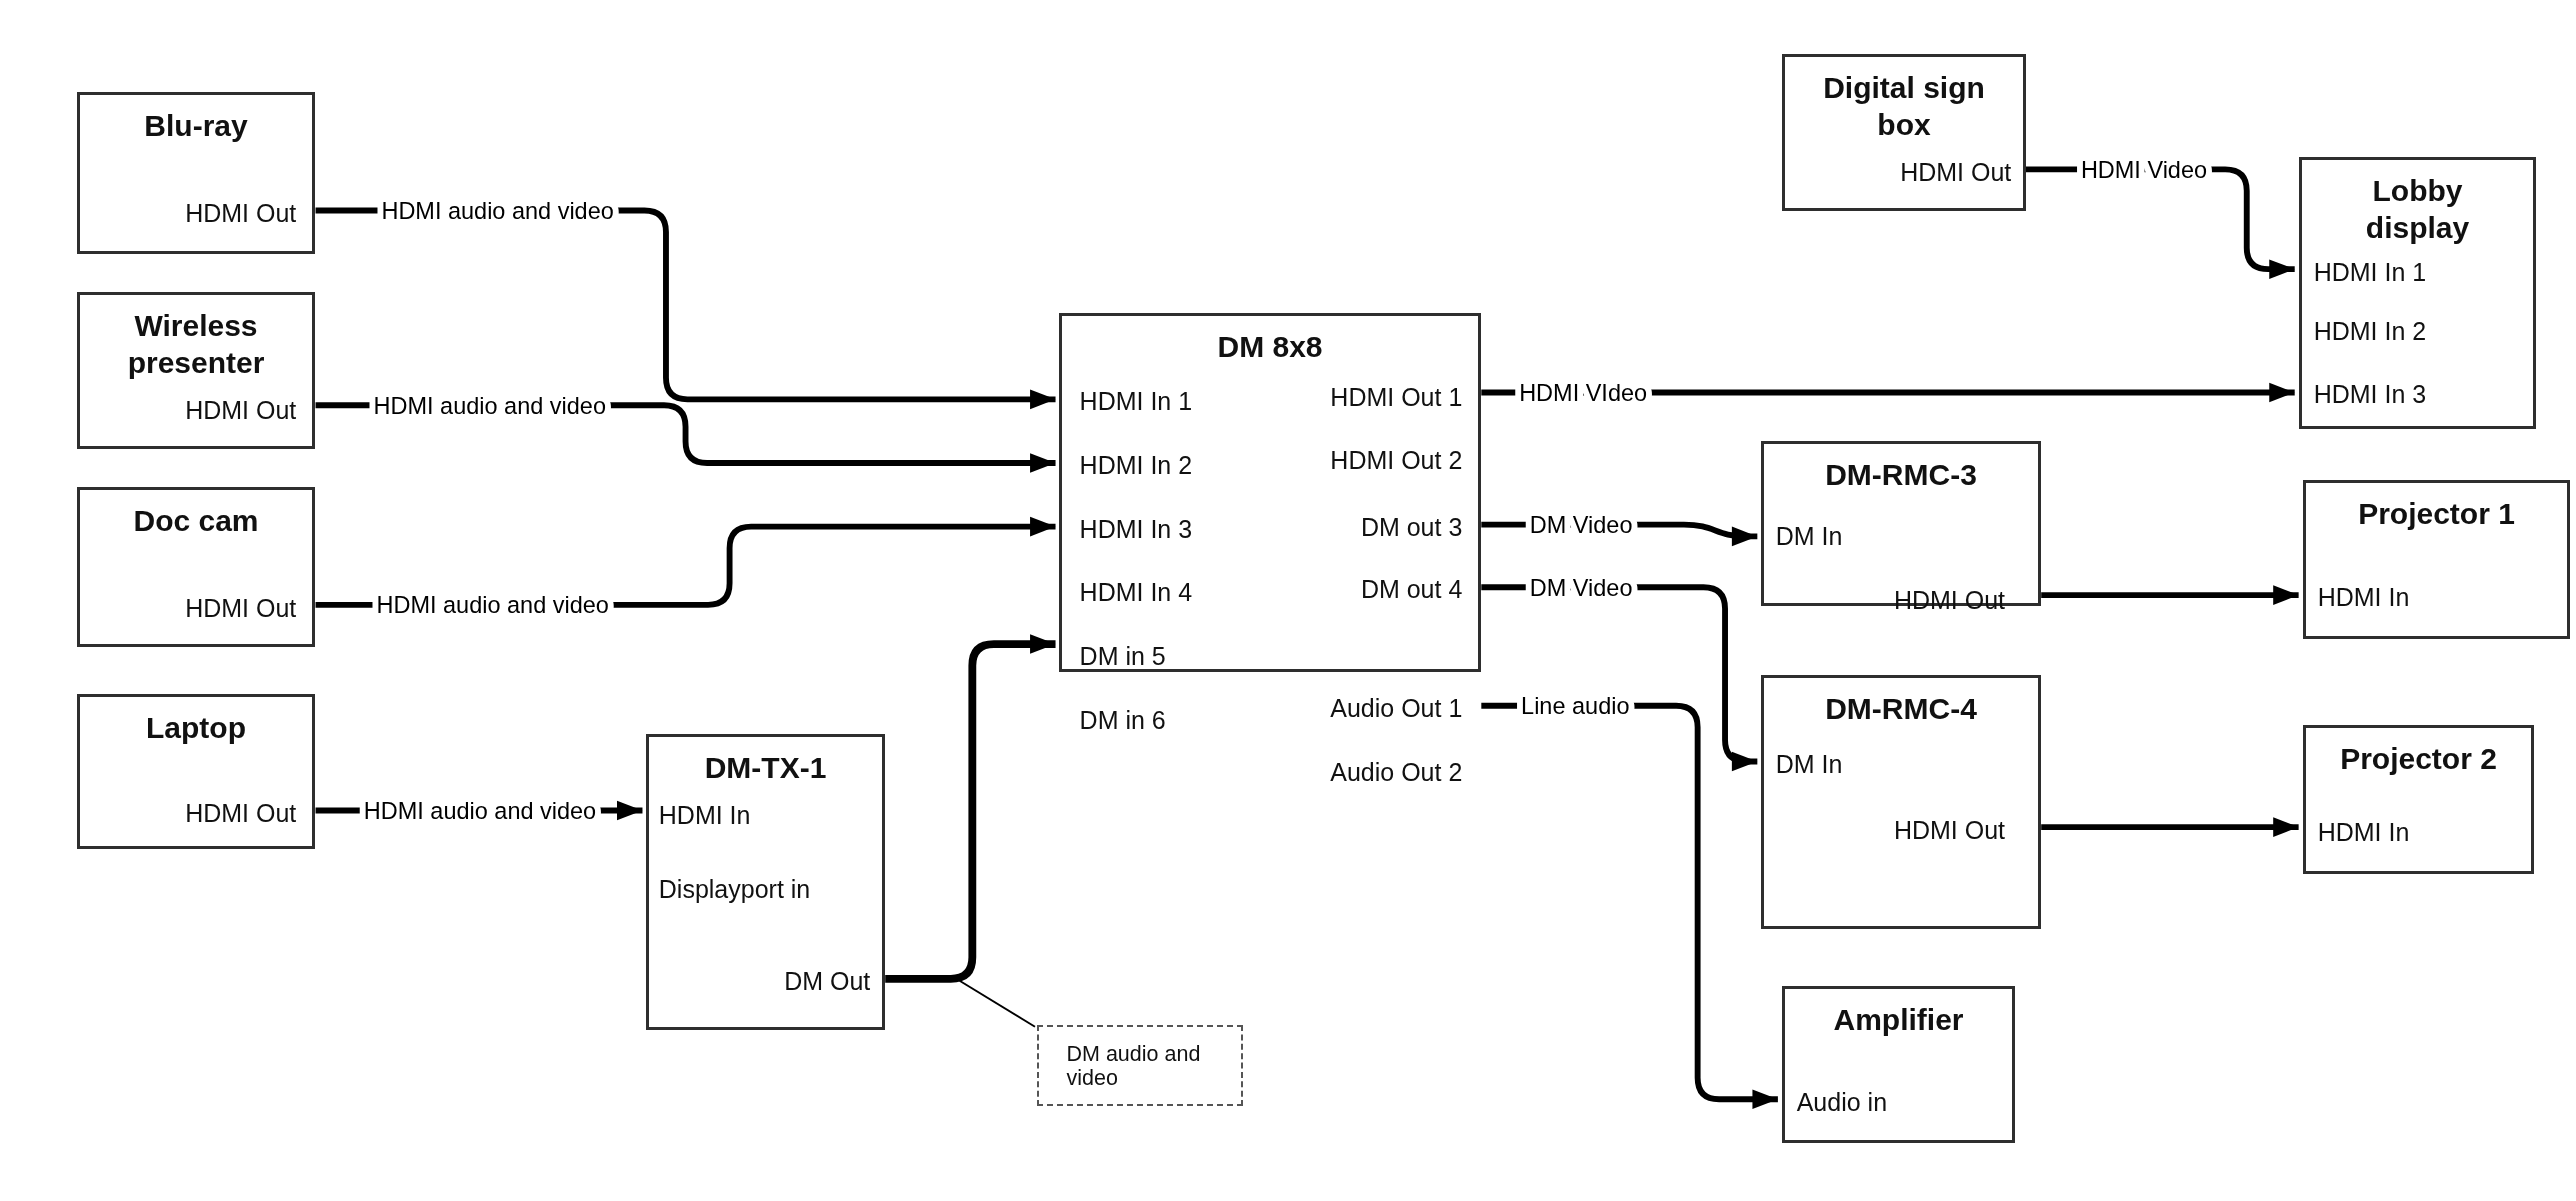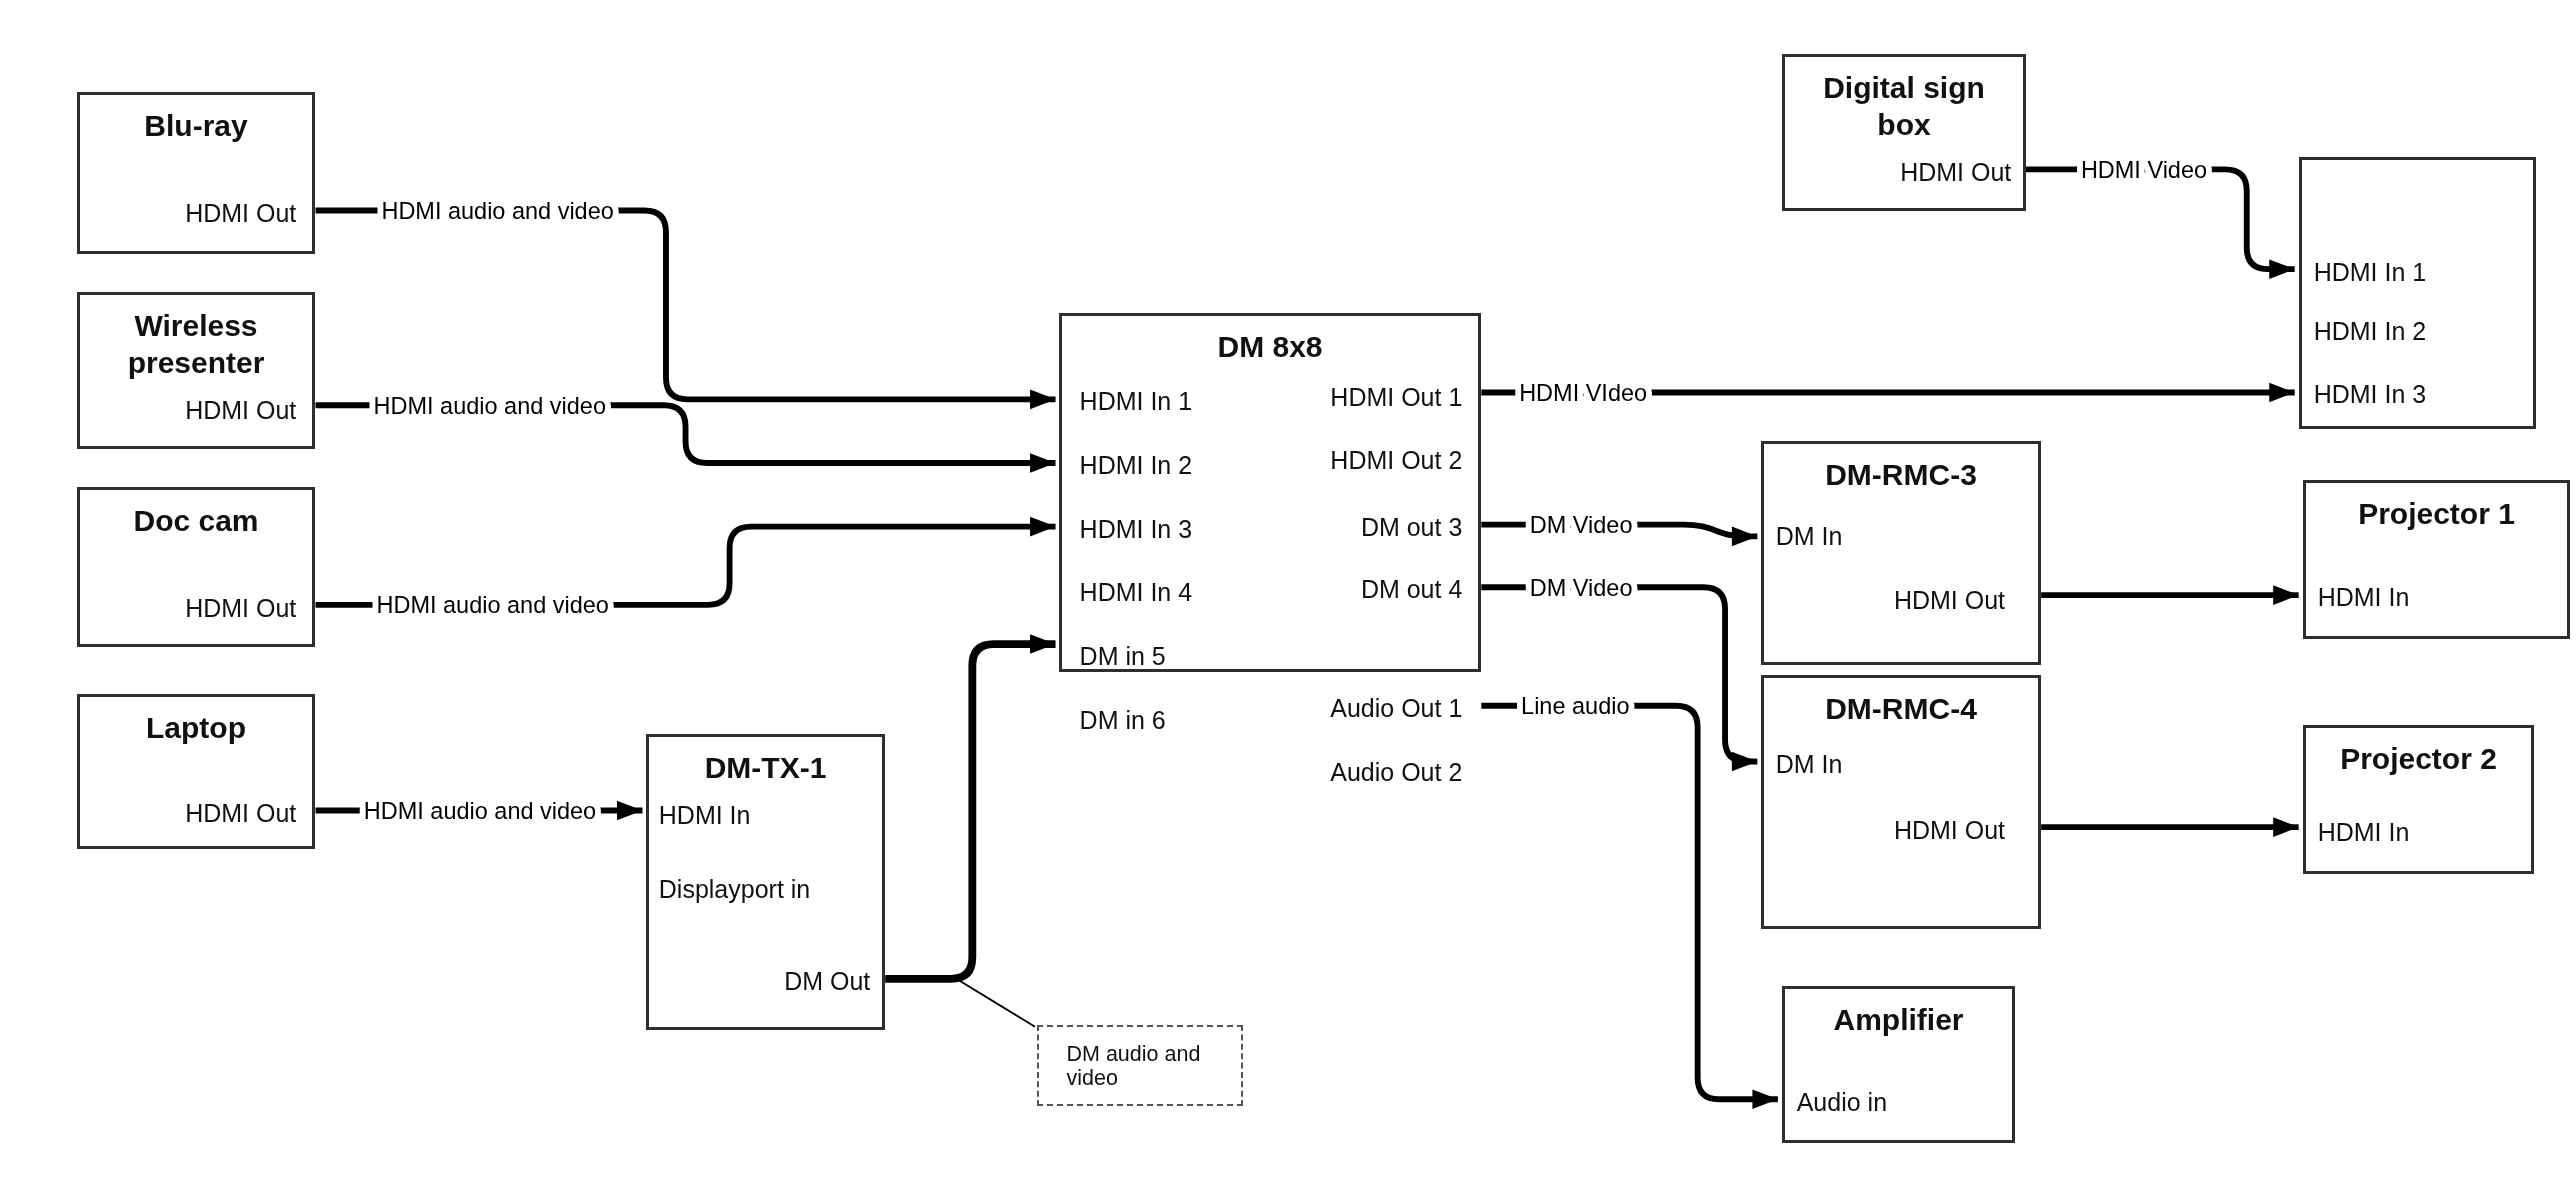--- a/index.html
+++ b/index.html
@@ -101,26 +101,27 @@
     <span class="port r" style="top:377px">Audio Out 1</span>
     <span class="port r" style="top:441px">Audio Out 2</span>
   </div>
 
   <div class="node" style="left:1782px;top:54px;width:244px;height:157px">
     <div class="title"><span class="tw" style="max-width:181px">Digital sign box</span></div>
     <span class="port r" style="top:100px;right:11.7px">HDMI Out</span>
   </div>
 
   <div class="node" style="left:2299px;top:157px;width:237px;height:272px">
+    <div class="title"><span class="tw" style="max-width:127px">Lobby display</span></div>
     <span class="port l" style="top:97px;left:11.7px">HDMI In 1</span>
     <span class="port l" style="top:156px;left:11.7px">HDMI In 2</span>
     <span class="port l" style="top:219px;left:11.7px">HDMI In 3</span>
   </div>
 
-  <div class="node" style="left:1761px;top:441px;width:280px;height:224px">
+  <div class="node" style="left:1761px;top:441px;width:280px;height:165px">
     <div class="title"><span class="tw">DM-RMC-3</span></div>
     <span class="port l" style="top:77px;left:11.7px">DM In</span>
     <span class="port r" style="top:141px;right:33px">HDMI Out</span>
   </div>
 
   <div class="node" style="left:2303px;top:480px;width:267px;height:159px">
     <div class="title"><span class="tw">Projector 1</span></div>
     <span class="port l" style="top:99px;left:11.7px">HDMI In</span>
   </div>
 

